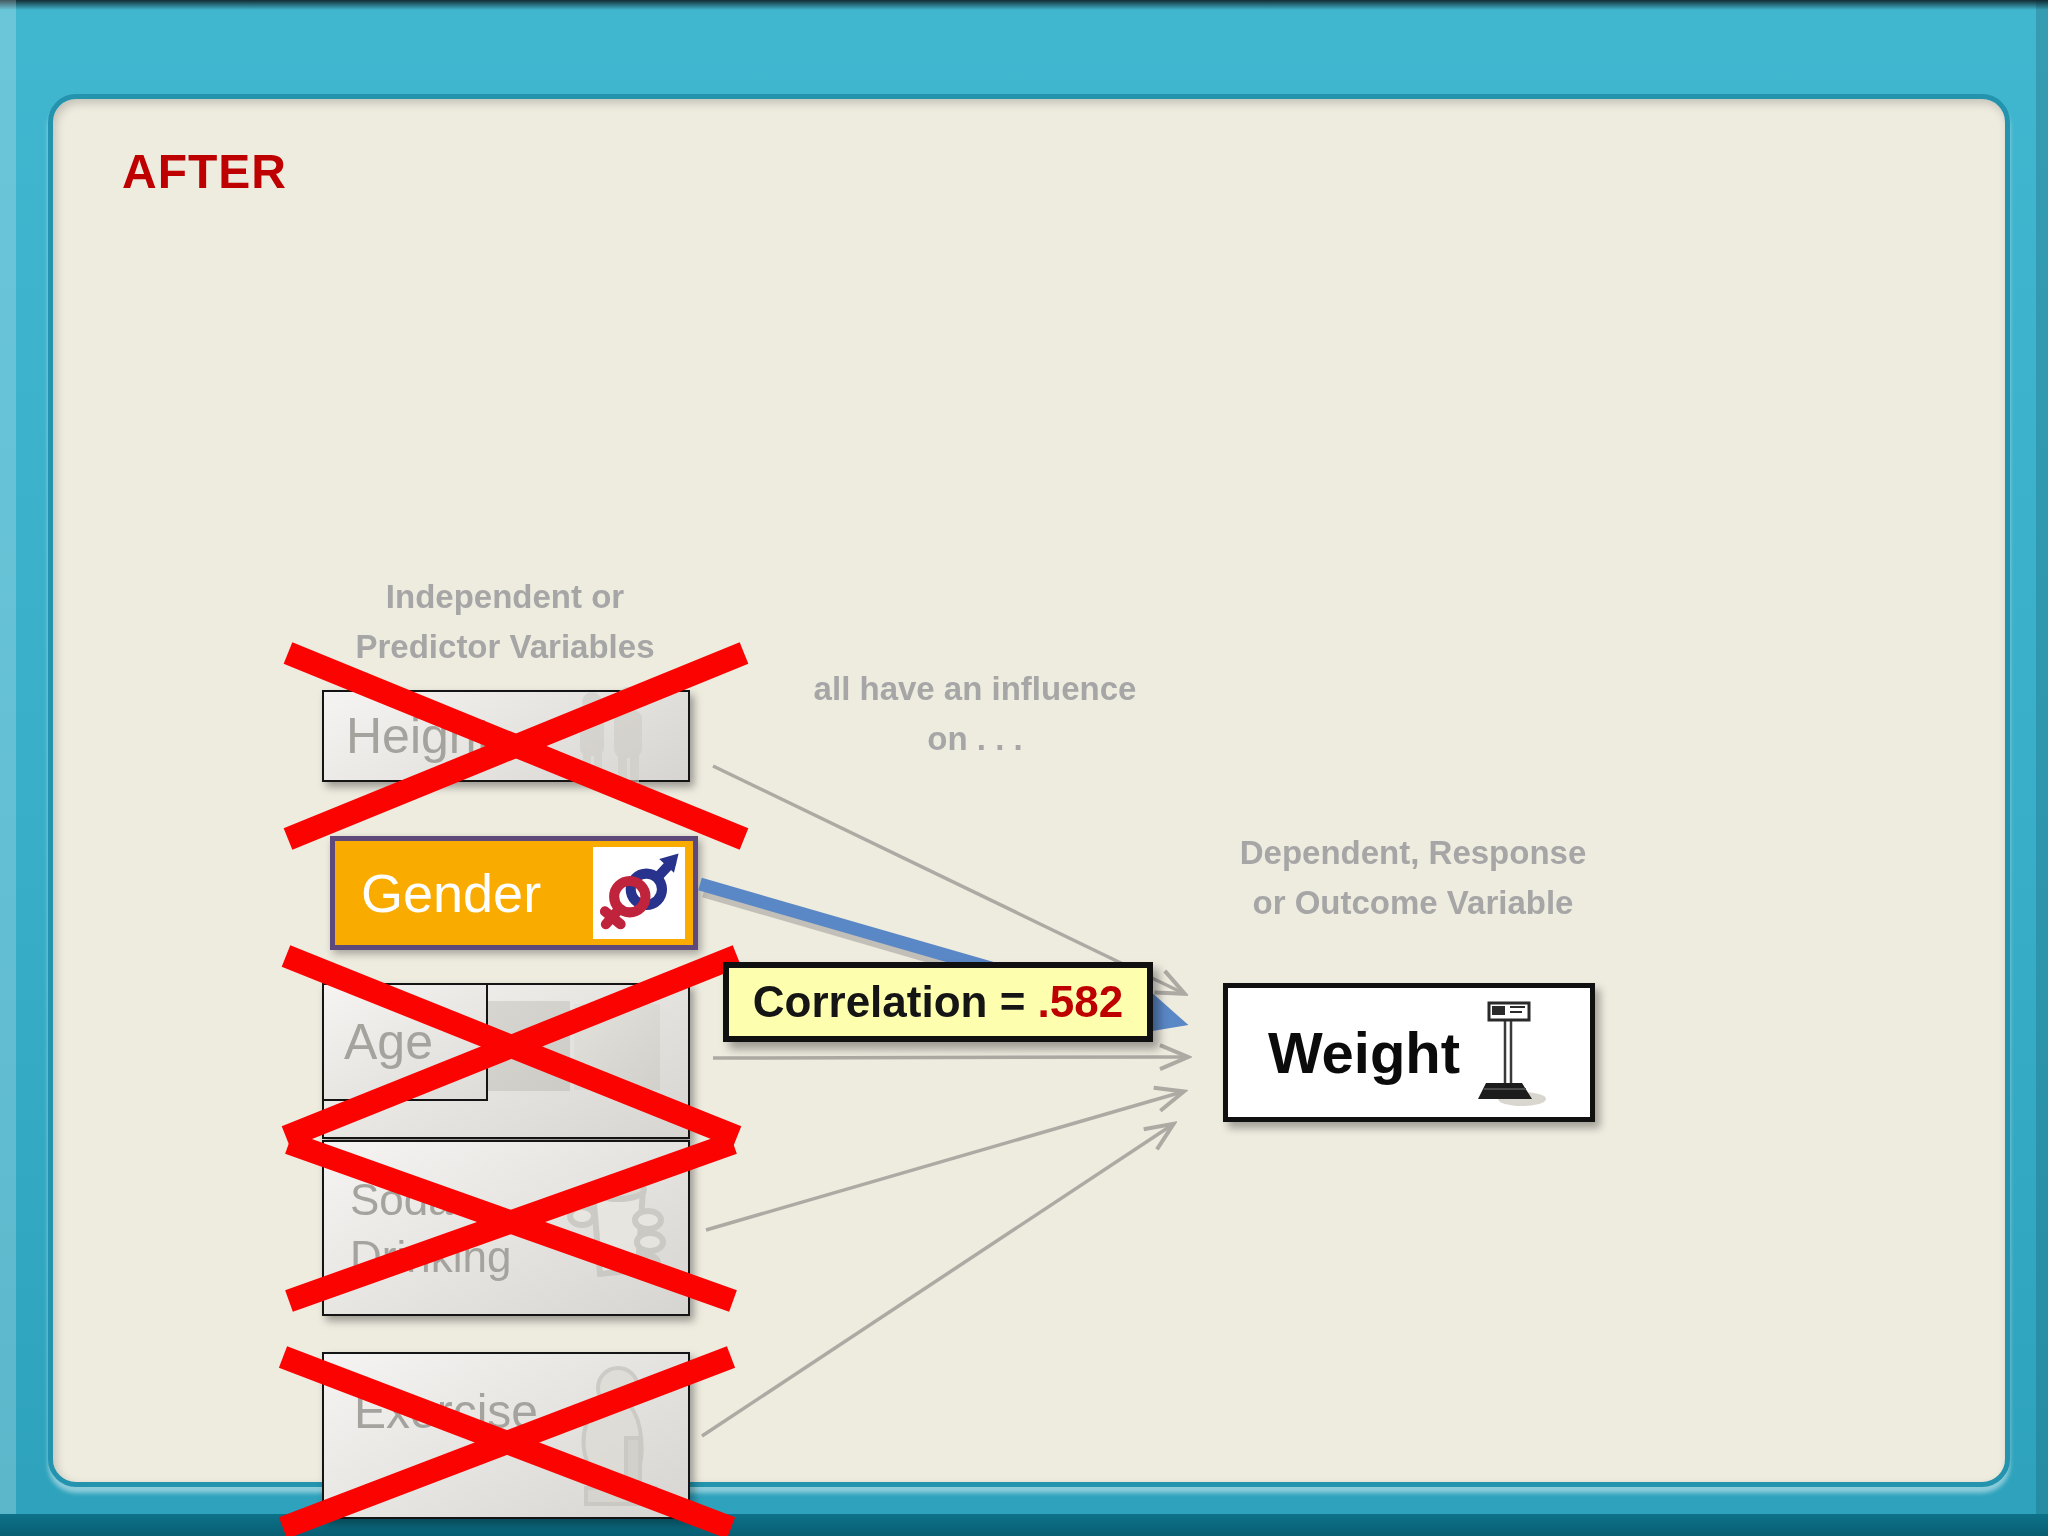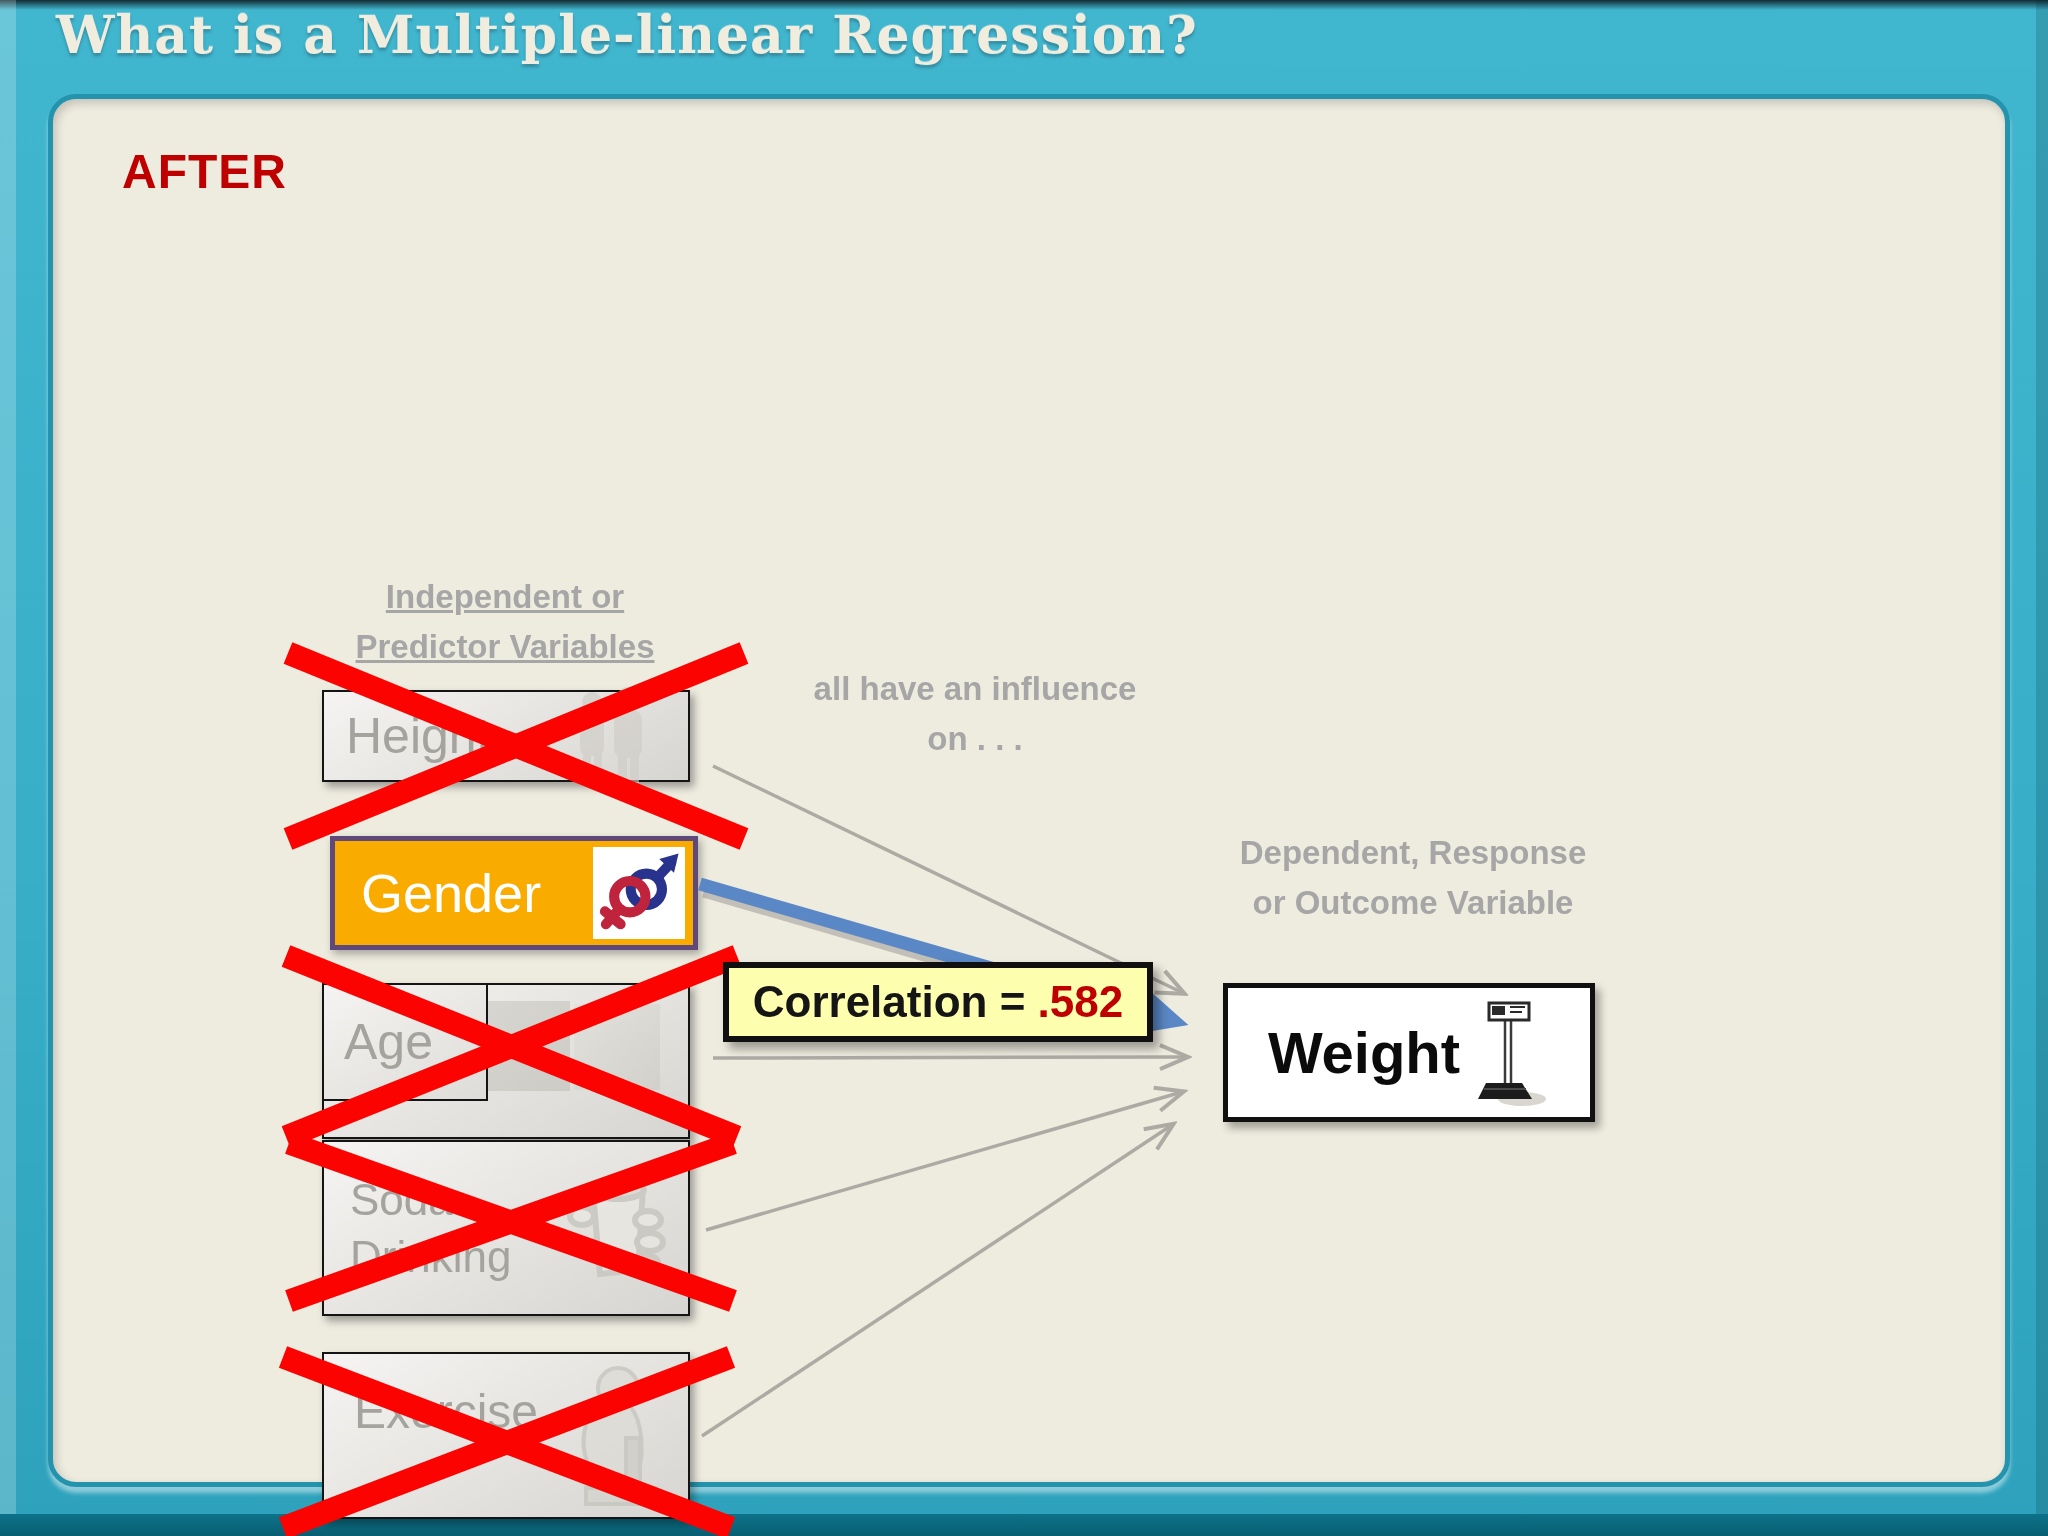--- a/index.html
+++ b/index.html
@@ -33,21 +33,21 @@
 
   .after-label{
     position:absolute;left:122px;top:144px;z-index:2;
     font-size:48px;font-weight:800;color:#BF0000;letter-spacing:1px;
   }
 
   .section-label{
     position:absolute;z-index:2;text-align:center;
     font-size:33px;font-weight:700;color:#A6A6A6;line-height:50px;
   }
-  .predictor-label{left:285px;top:572px;width:440px;text-decoration:underline;}
+  .predictor-label{left:285px;top:572px;width:440px;}
   .influence-label{left:775px;top:664px;width:400px;}
   .dependent-label{left:1193px;top:828px;width:440px;}
 
   .vbox{
     position:absolute;left:322px;width:368px;z-index:3;
     background:linear-gradient(150deg,#F5F4F2 0%,#E7E6E3 45%,#D6D5D1 100%);
     border:2px solid #141414;box-shadow:4px 5px 8px rgba(0,0,0,.35);
     display:flex;align-items:center;box-sizing:border-box;
   }
   .vbox-label{color:#A5A39E;font-weight:500;}
@@ -101,21 +101,20 @@
 </style>
 </head>
 <body>
 
 <div class="stage">
   <div class="edge-top"></div>
   <div class="edge-left"></div>
   <div class="edge-right"></div>
   <div class="edge-bottom"></div>
 
-  <div class="slide-title">What is a Multiple-linear Regression?</div>
 
   <div class="panel"></div>
 
   <div class="after-label">AFTER</div>
 
   <div class="section-label predictor-label">
     <div>Independent or</div>
     <div>Predictor Variables</div>
   </div>
 

